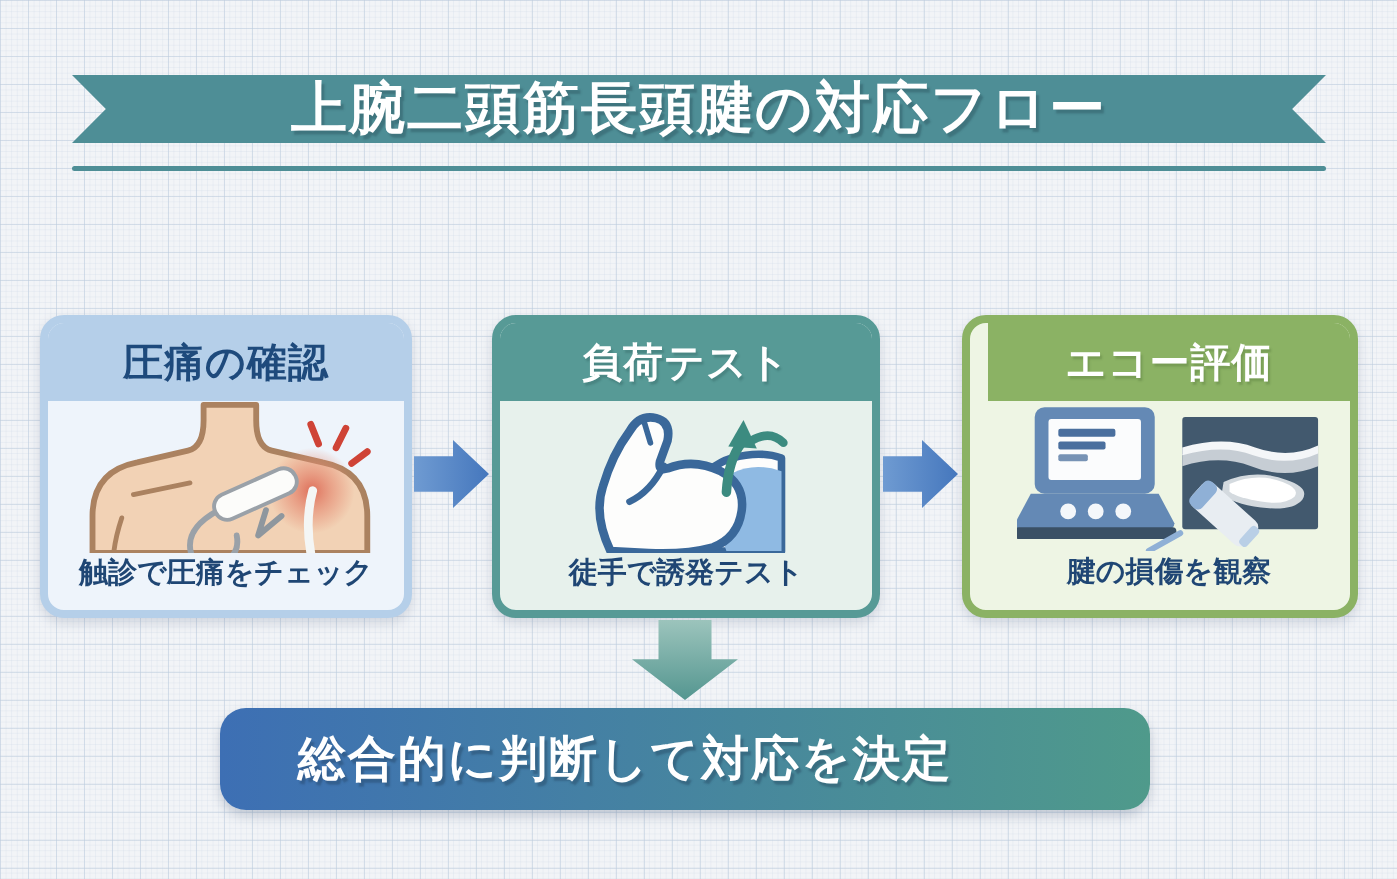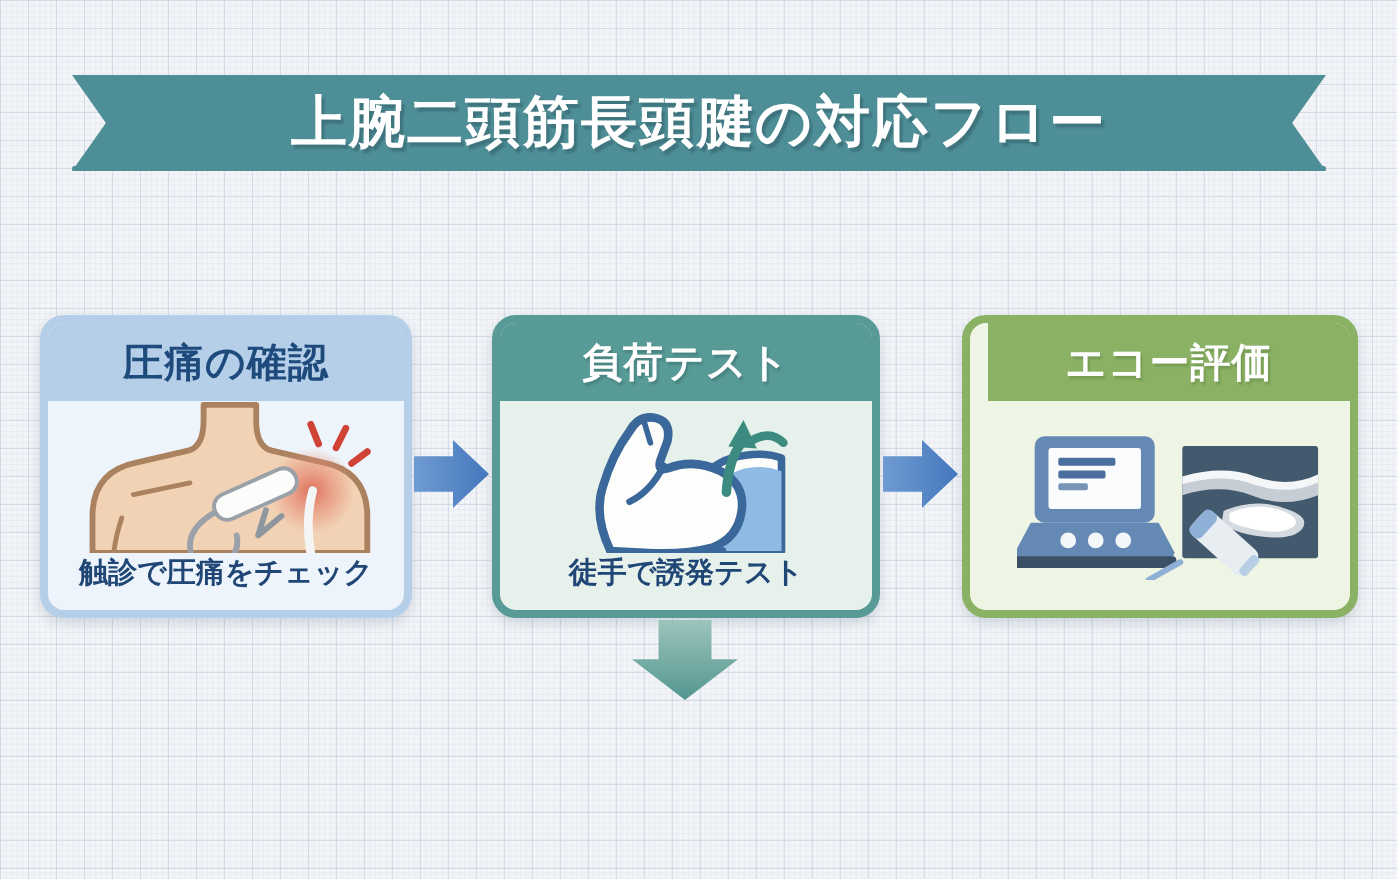--- a/index.html
+++ b/index.html
@@ -9,21 +9,21 @@
     background-color:#f2f4f7;
     background-image:
       linear-gradient(rgba(190,205,222,.55) 1px, transparent 1px),
       linear-gradient(90deg, rgba(190,205,222,.55) 1px, transparent 1px),
       linear-gradient(rgba(205,216,230,.28) 1px, transparent 1px),
       linear-gradient(90deg, rgba(205,216,230,.28) 1px, transparent 1px);
     background-size:28px 28px,28px 28px,5.6px 5.6px,5.6px 5.6px;
   }
   
   .ribbon{
-    position:absolute;left:72px;top:75px;width:1254px;height:96px;
+    position:absolute;left:72px;top:75px;width:1254px;height:68px;
     background:#4e8e96;
     clip-path:polygon(0 0,100% 0,97.3% 50%,100% 100%,0 100%,2.7% 50%);
     display:flex;align-items:center;justify-content:center;
   }
   .ribbon-title{
     color:#ffffff;font-size:56px;font-weight:900;letter-spacing:2px;
     text-shadow:3px 4px 2px rgba(35,70,80,.35);white-space:nowrap;
   }
   .ribbon-underline{
     position:absolute;left:72px;top:166px;width:1254px;height:5px;
@@ -168,21 +168,25 @@
           <circle cx="80" cy="110" r="8" fill="#f4f7fa"></circle>
           <circle cx="108" cy="110" r="8" fill="#f4f7fa"></circle>
           <path d="M166,132 L134,150" stroke="#8fb0d6" stroke-width="6" stroke-linecap="round"></path>
           <g transform="rotate(42 210 112)">
             <rect x="174" y="96" width="74" height="32" rx="9" fill="#e8edf2"></rect>
             <rect x="174" y="96" width="16" height="32" rx="6" fill="#8fb0d6"></rect>
             <rect x="240" y="100" width="10" height="24" rx="4" fill="#b9cfe6"></rect>
           </g>
         </svg>
       </div>
+      <div class="caption">腱の損傷を観察</div>
     </div>
   </div>
 
   <div class="arrow-right arrow1"></div>
   <div class="arrow-right arrow2"></div>
   <div class="arrow-down"></div>
 
+  <div class="banner">
+    <span class="banner-text">総合的に判断して対応を決定</span>
+  </div>
 
 </div>
 
 </body></html>

